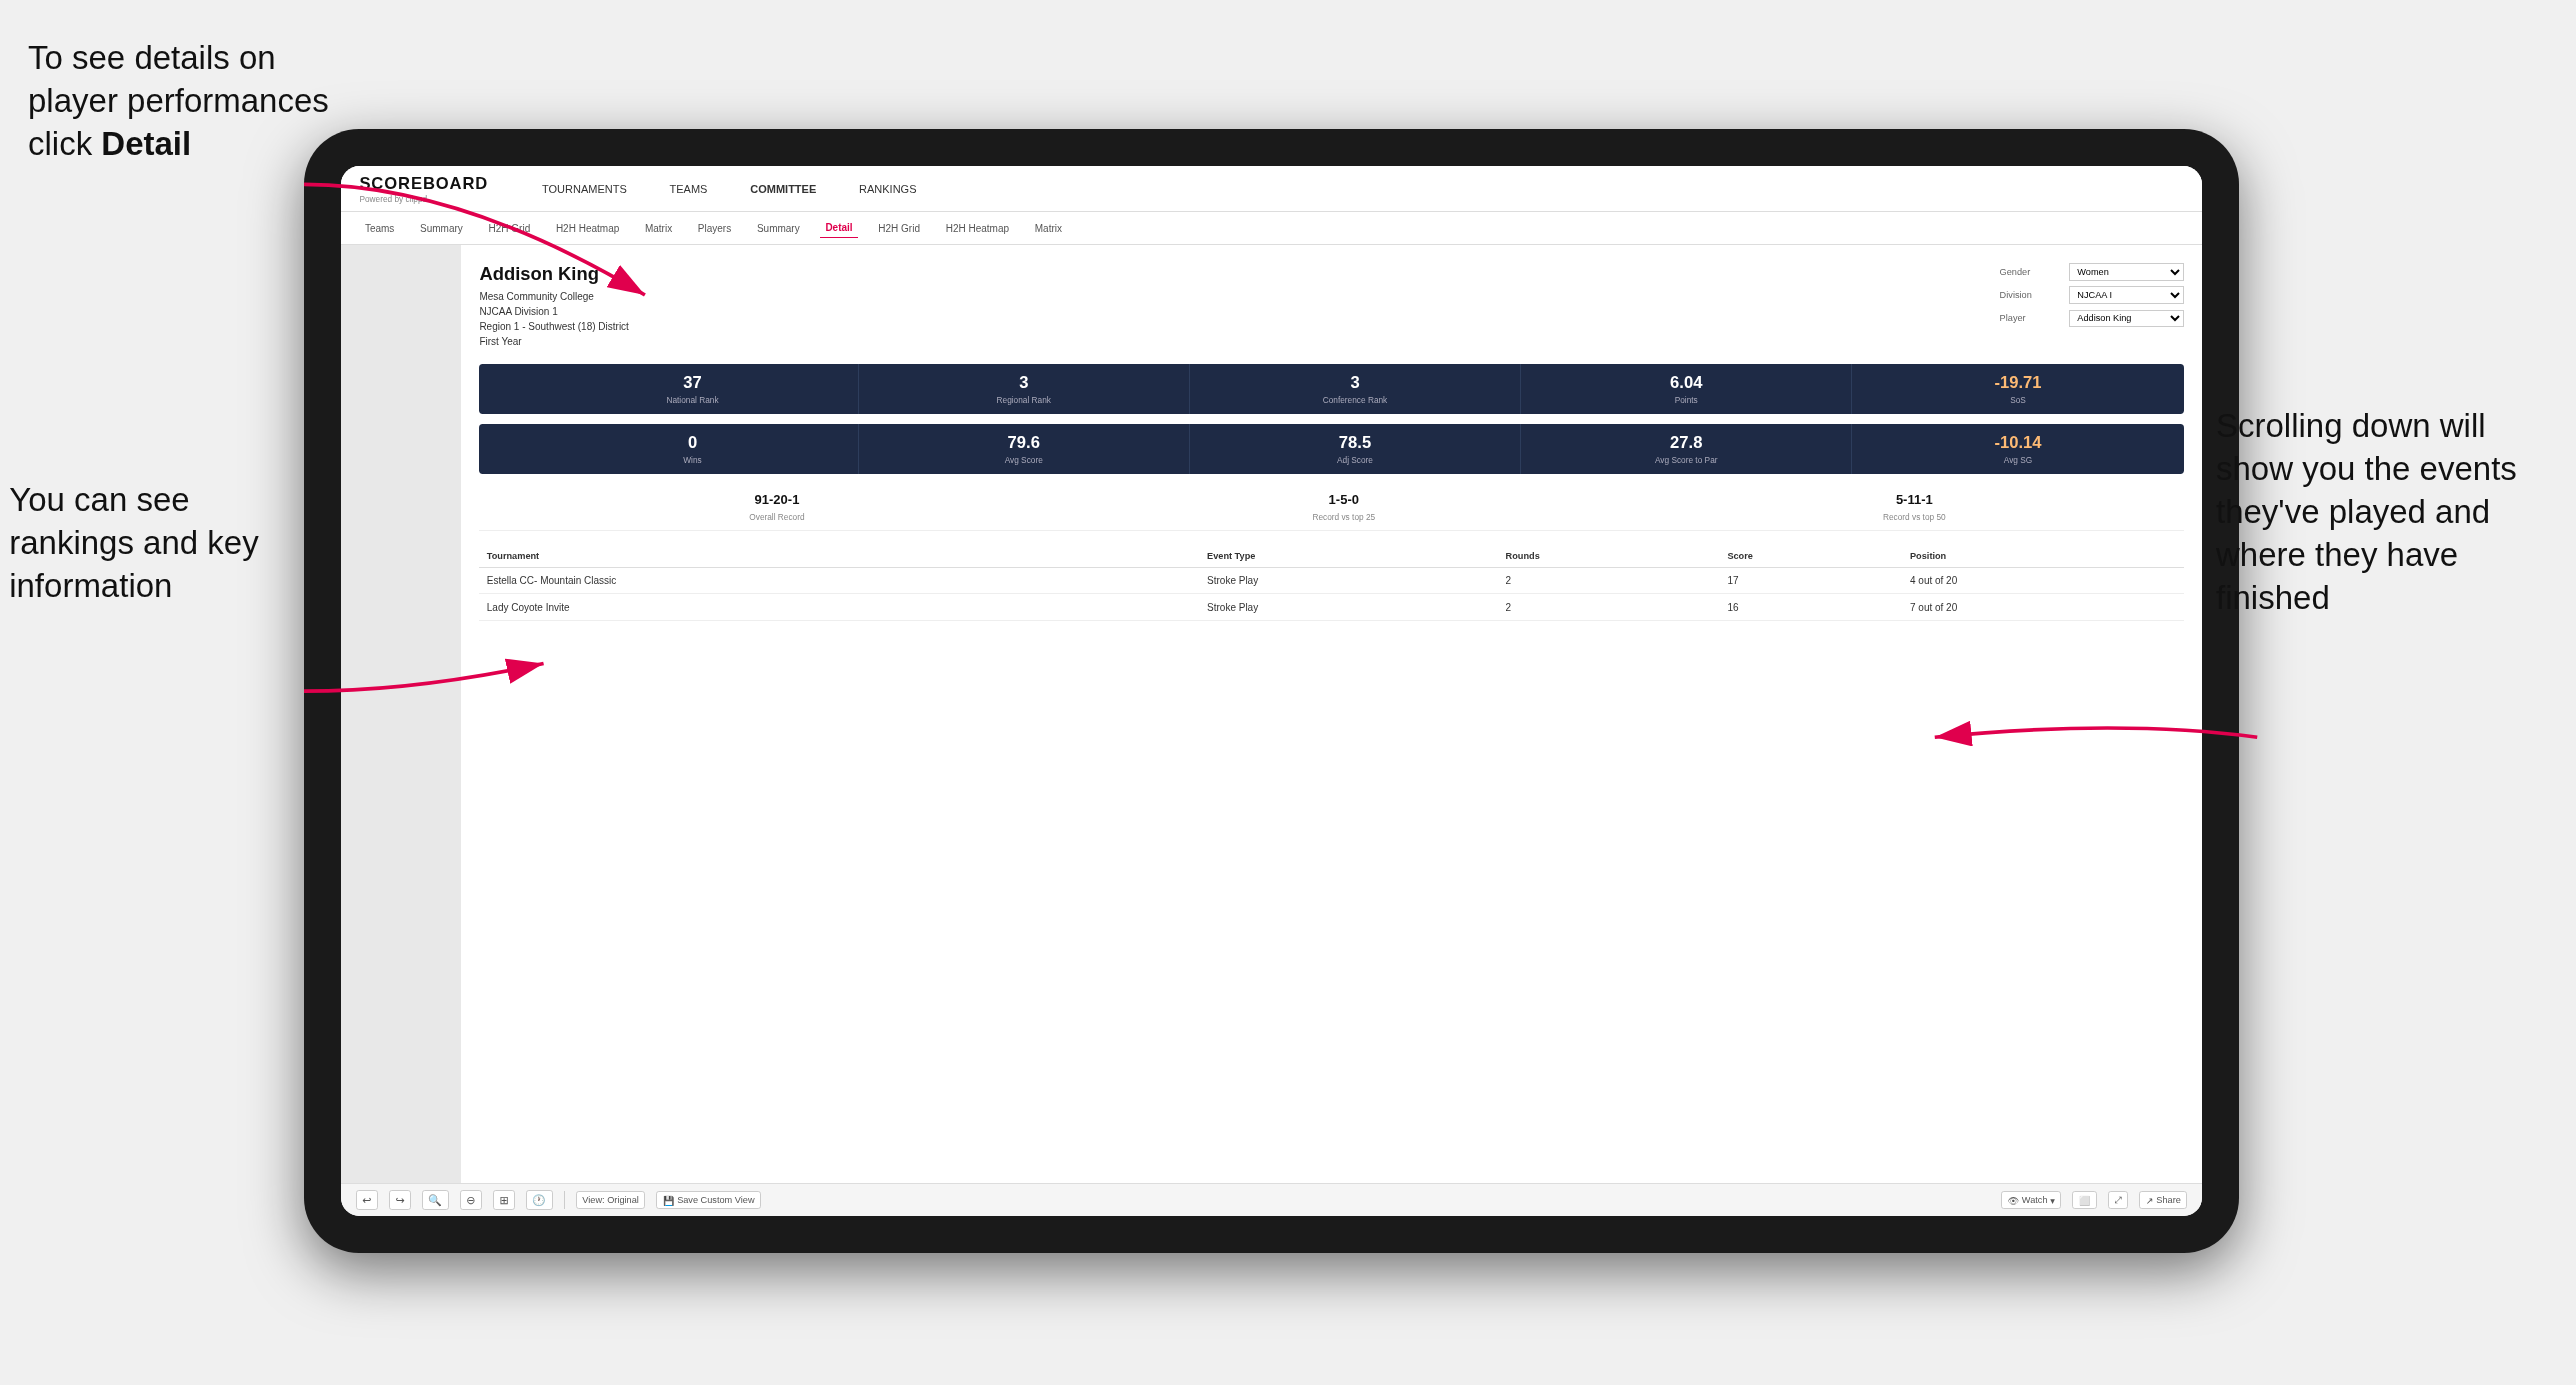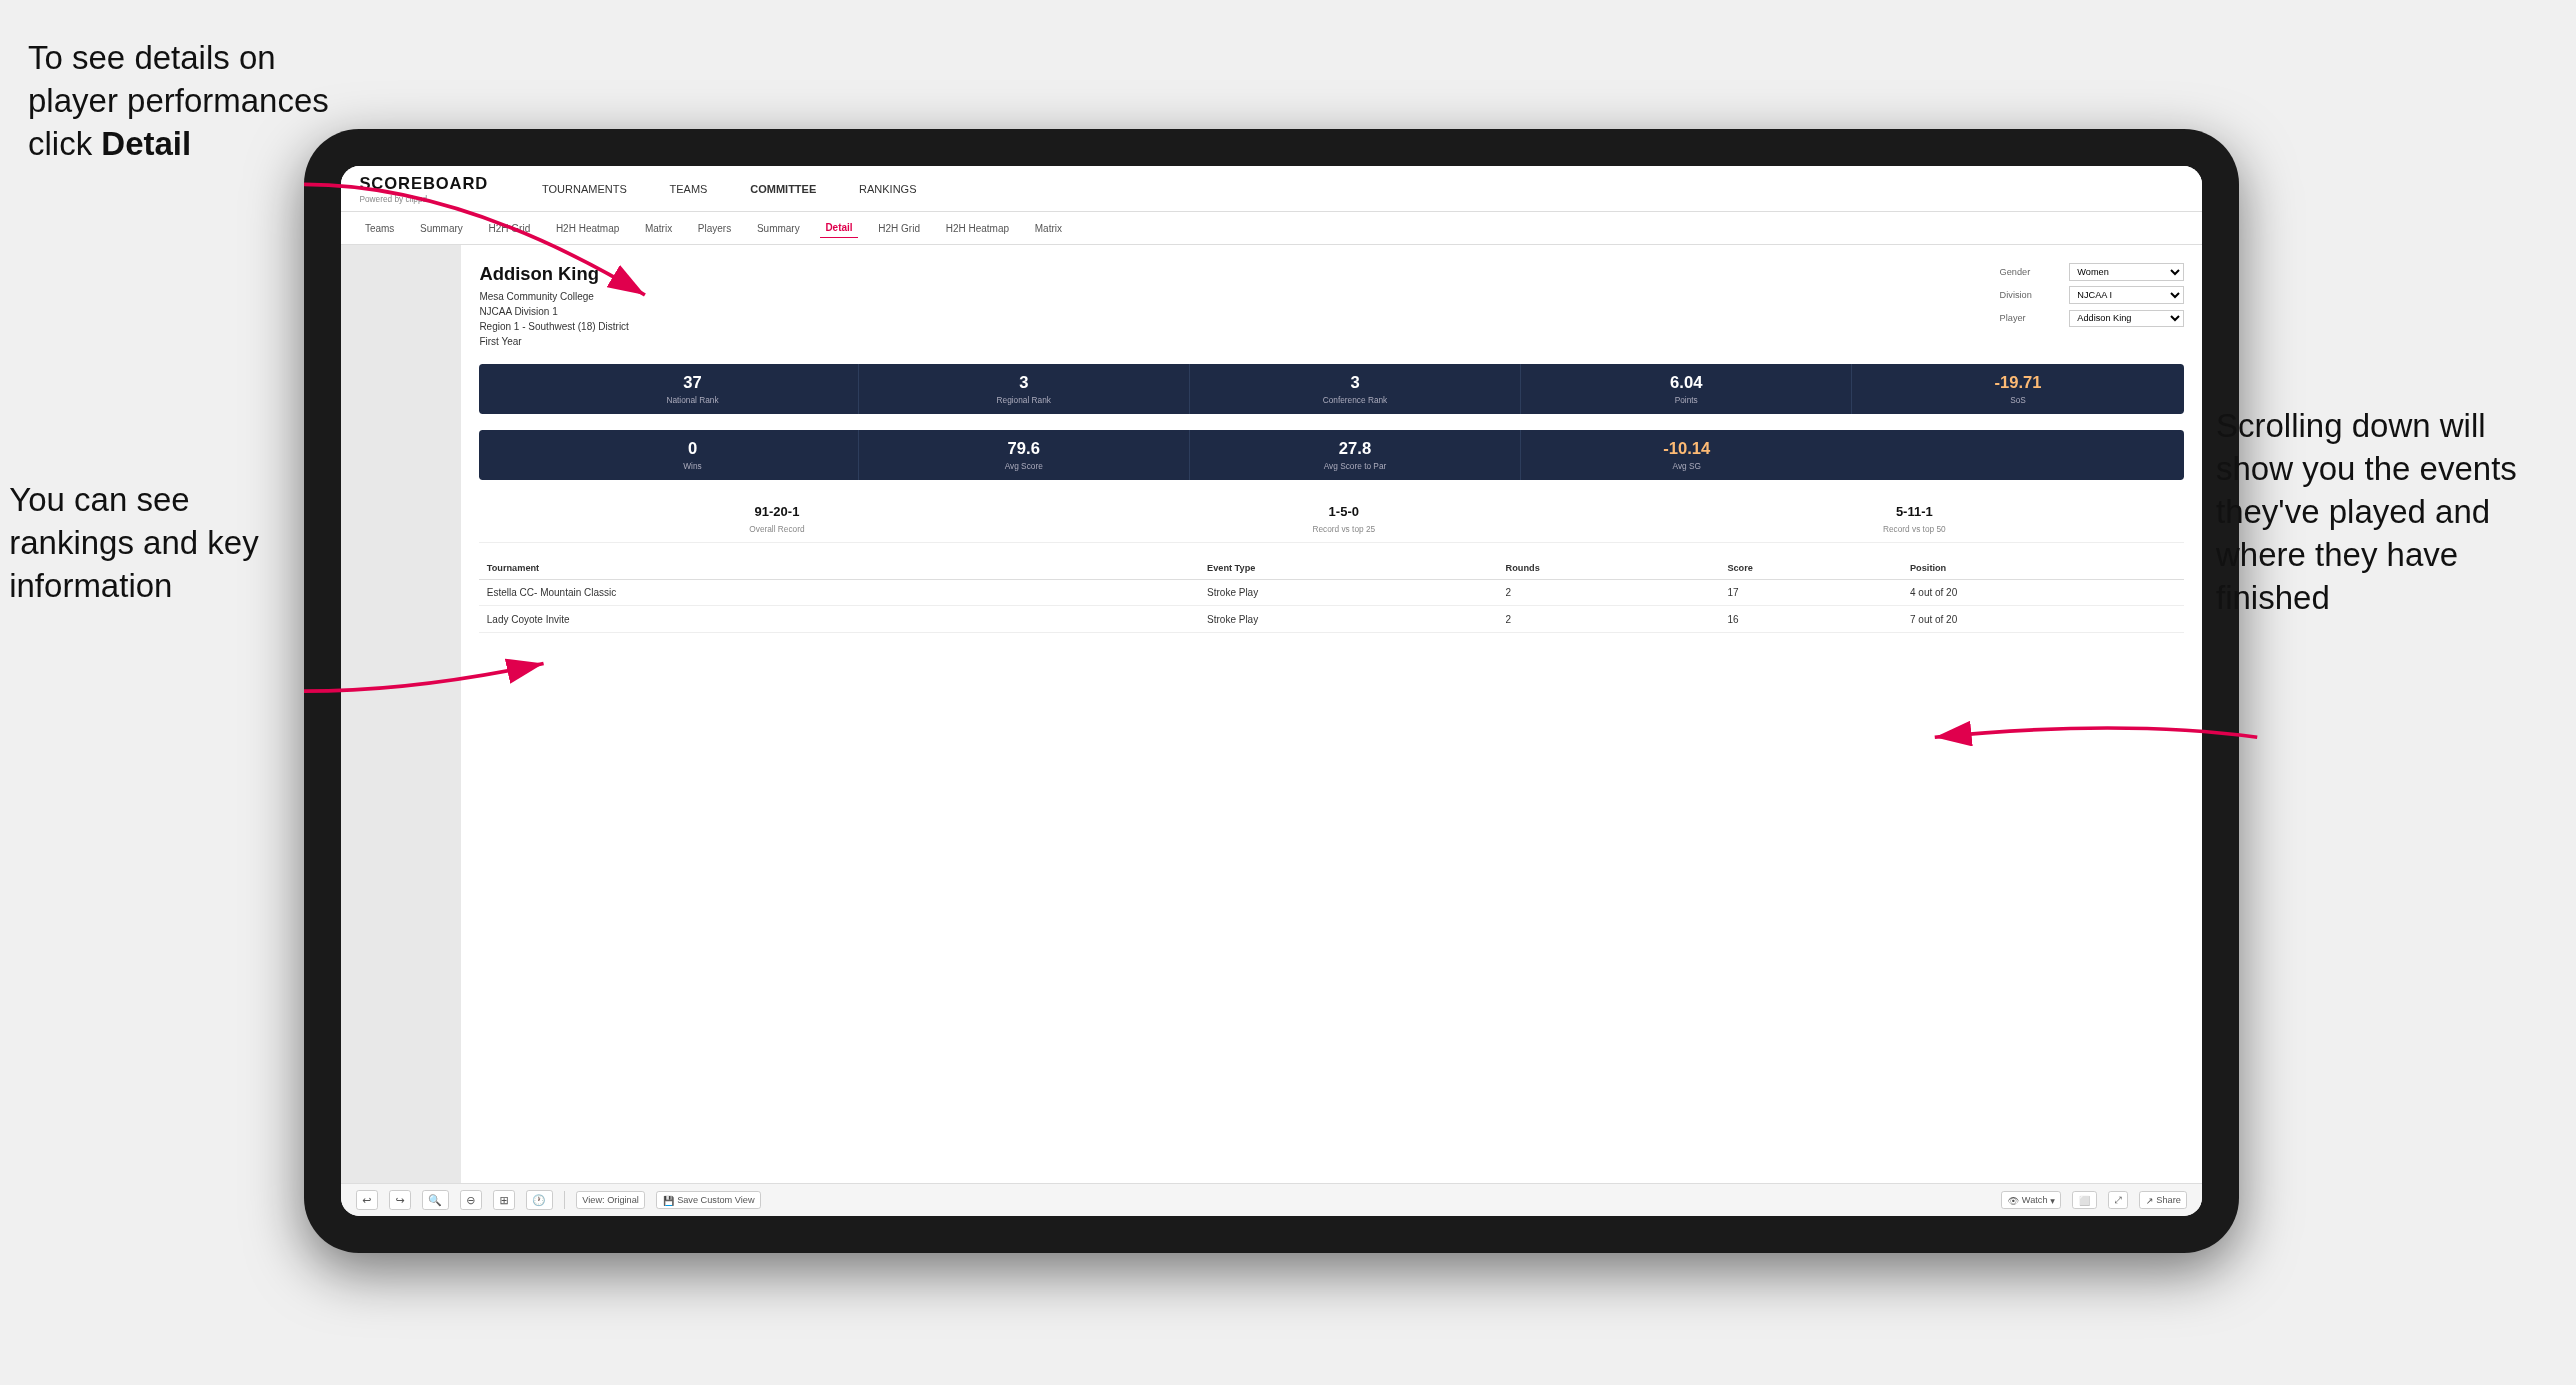--- a/index.html
+++ b/index.html
@@ -202,21 +202,21 @@
       padding: 1.8px 3.7px;
       background: #fff;
     }
 
     
     .stats-grid {
       display: grid;
       grid-template-columns: repeat(5, 1fr);
       background: #1e2a45;
       border-radius: 3.7px;
-      margin-bottom: 16px;
+      margin-bottom: 10px;
       overflow: hidden;
       padding-left: 48px;
     }
 
     .stat-cell {
       padding: 9.2px 7.4px;
       text-align: center;
       border-right: 0.9px solid #2d3d5c;
     }
 
@@ -416,20 +416,24 @@
           </div>
 
         <div class="stats-grid" id="stats-row2">
             <div class="stat-cell">
               <span class="stat-value">0</span>
               <span class="stat-label">Wins</span>
             </div>
             <div class="stat-cell">
               <span class="stat-value">79.6</span>
               <span class="stat-label">Avg Score</span>
+            </div>
+            <div class="stat-cell">
+              <span class="stat-value">78.5</span>
+              <span class="stat-label">Adj Score</span>
             </div>
             <div class="stat-cell">
               <span class="stat-value">27.8</span>
               <span class="stat-label">Avg Score to Par</span>
             </div>
             <div class="stat-cell">
               <span class="stat-value stat-negative">-10.14</span>
               <span class="stat-label">Avg SG</span>
             </div>
           </div>

